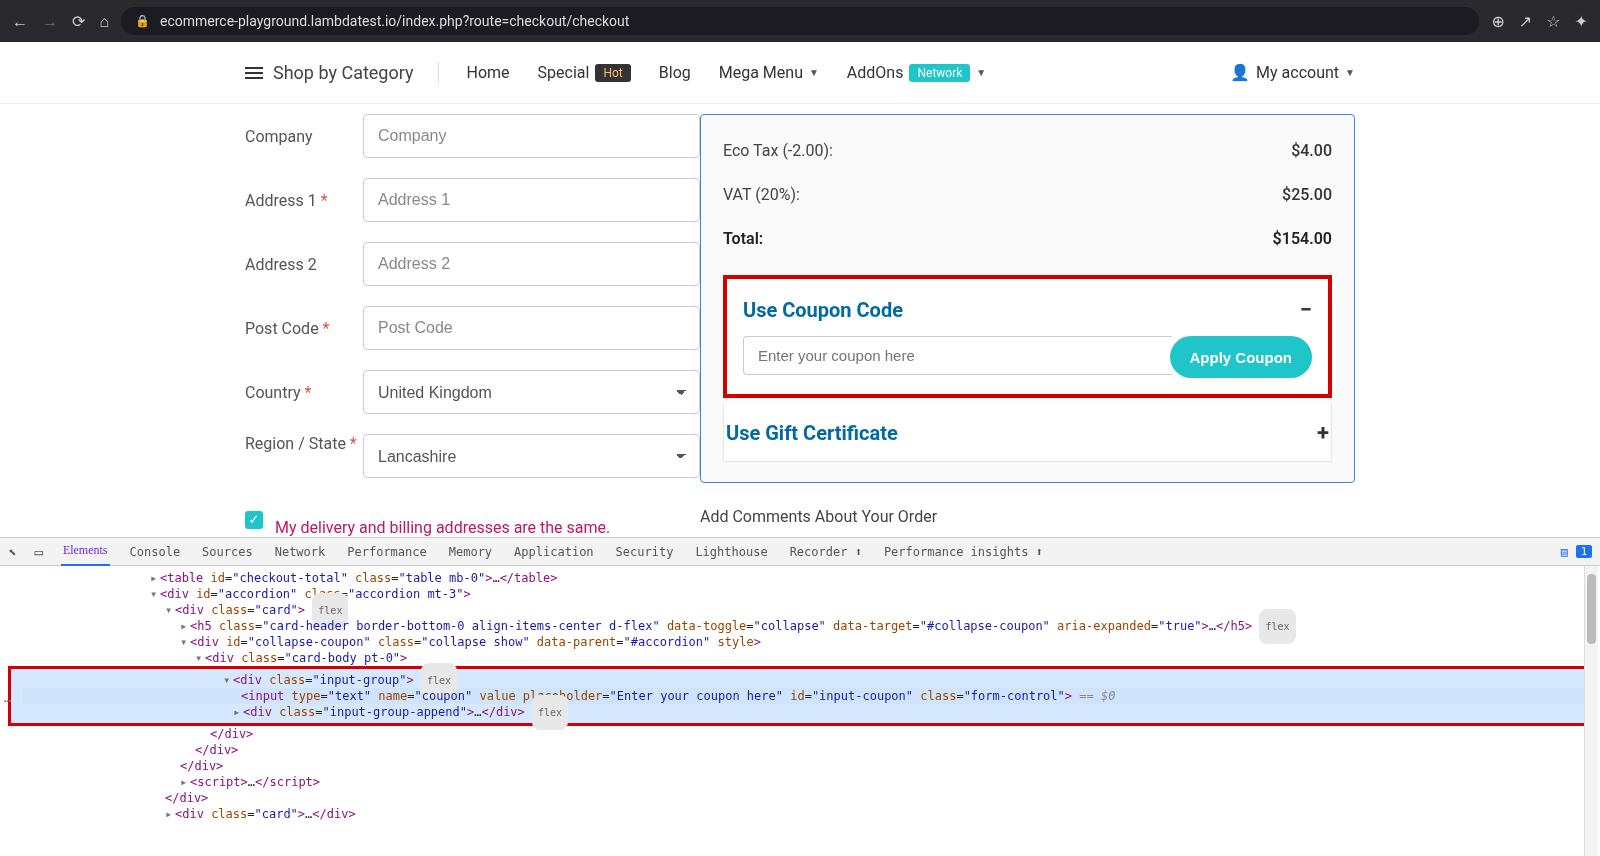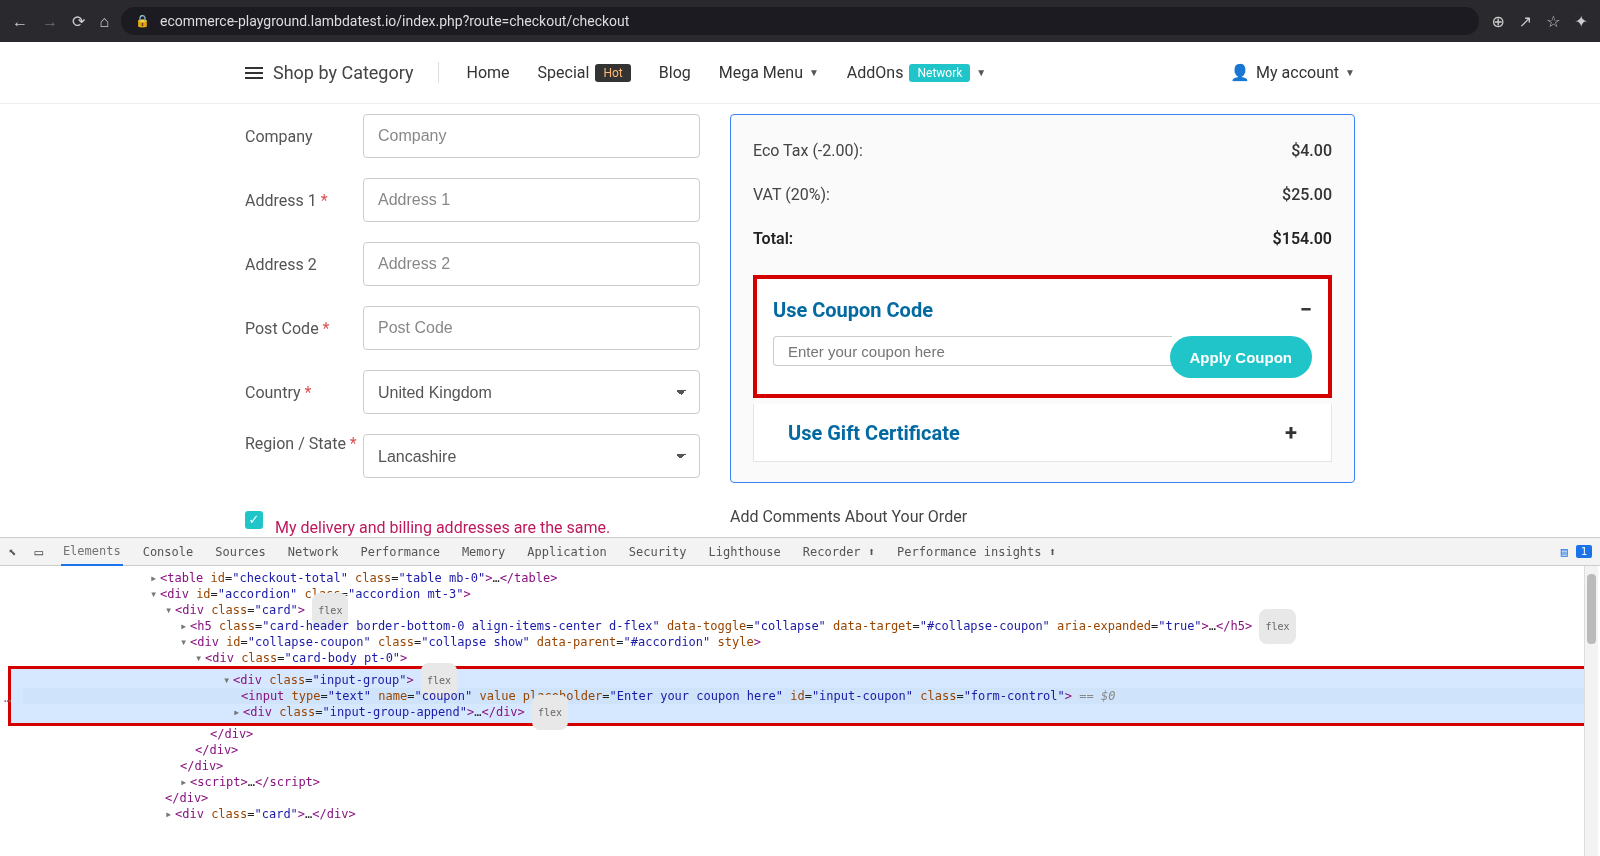--- a/index.html
+++ b/index.html
@@ -19,21 +19,21 @@
 .shop-cat { display: flex; align-items: center; gap: 10px; font-size: 18px; color: #444; cursor: pointer; padding-right: 24px; border-right: 1px solid #ddd; }
 .ham { display: inline-flex; flex-direction: column; gap: 3px; }
 .ham i { display: block; width: 18px; height: 2px; background: #333; }
 .navlink { font-size: 16px; color: #333; cursor: pointer; display: flex; align-items: center; gap: 6px; }
 .badge-hot { background: #333; color: #fdba74; font-size: 12px; padding: 2px 8px; border-radius: 3px; }
 .badge-feat { background: #1fc5c9; color: #fff; font-size: 12px; padding: 2px 8px; border-radius: 3px; }
 .caret { font-size: 10px; color: #555; }
 .navlink.account { margin-left: auto; }
 
 
-.page { display: flex; padding: 0 245px; gap: 30px; }
+.page { display: flex; padding: 0 245px; }
 .left-col { width: 455px; padding-top: 10px; }
 .right-col { flex: 1; padding-top: 10px; }
 
 .frow { display: flex; align-items: center; margin-bottom: 20px; }
 .frow label { width: 118px; font-size: 16px; color: #555; }
 .req { color: #d9534f; }
 .frow input, .frow select { flex: 1; height: 44px; border: 1px solid #ccc; border-radius: 4px; padding: 0 14px; font-size: 16px; color: #555; background: #fff; }
 .frow input::placeholder { color: #888; }
 .frow select { appearance: none; background-image: linear-gradient(45deg, transparent 50%, #555 50%), linear-gradient(135deg, #555 50%, transparent 50%); background-position: calc(100% - 18px) 19px, calc(100% - 13px) 19px; background-size: 5px 5px, 5px 5px; background-repeat: no-repeat; }
 .frow.twoline { align-items: flex-start; }
@@ -49,34 +49,34 @@
 .sumrow .val { font-weight: 500; color: #333; }
 .sumrow.total .lab, .sumrow.total .val { font-weight: 600; color: #222; }
 
 .accordion { margin-top: 14px; }
 .card { border: 1px solid #e5e5e5; border-radius: 4px; background: #fff; }
 .coupon-card { border: 4px solid #d40000; border-radius: 0; padding: 10px 16px 16px; }
 .card-head { display: flex; justify-content: space-between; align-items: center; cursor: pointer; padding: 8px 0; }
 .card-head h5 { font-size: 20px; font-weight: 700; color: #0369a1; }
 .toggle { font-size: 22px; font-weight: 700; }
 .coupon-body { display: flex; margin-top: 6px; }
-.coupon-body input { flex: 1; height: 30px; border: 1px solid #ccc; border-right: none; border-radius: 4px 0 0 4px; padding: 0 14px; font-size: 15px; }
+.coupon-body input { flex: 1; height: 39px; border: 1px solid #ccc; border-right: none; border-radius: 4px 0 0 4px; padding: 0 14px; font-size: 15px; }
 .coupon-body button { background: #1fc5c9; color: #fff; border: none; height: 42px; padding: 0 20px; border-radius: 30px; font-size: 15px; font-weight: 600; cursor: pointer; margin-left: -2px; }
 
-.gift-card { padding: 10px 34px; margin-top: 6px; border-radius: 0; border-top: none; }
+.gift-card { padding: 10px 2px; margin-top: 6px; border-radius: 0; border-top: none; }
 .gift-card .card-head { padding: 6px 0; }
 
 .comments { margin-top: 24px; font-size: 16px; color: #444; }
 
 
 .devtools { border-top: 1px solid #ccc; font-family: Menlo, Consolas, monospace; font-size: 12px; height: 335px; display: flex; flex-direction: column; }
 .dt-tabs { display: flex; align-items: center; height: 28px; border-bottom: 1px solid #ccc; padding: 0 8px; gap: 18px; background: #f3f3f3; }
 .dt-tabs .ticon { color: #555; font-size: 14px; cursor: pointer; }
 .dt-tab { font-size: 12px; color: #555; cursor: pointer; padding: 6px 2px; }
-.dt-tab.active { color: #737373; border-bottom: 2px solid #1a73e8; }
+.dt-tab.active { color: #6d28d9; border-bottom: 2px solid #1a73e8; font-family: Liberation Serif, serif; }
 .dt-tabs .right { margin-left: auto; display: flex; align-items: center; gap: 8px; }
 .msgbadge { background: #1a73e8; color: #fff; font-size: 10px; padding: 1px 5px; border-radius: 2px; }
 
 .dt-body { flex: 1; overflow: auto; padding: 4px 0; position: relative; background: #fff; }
 .dom-line { white-space: pre; padding: 1px 0 1px 8px; color: #222; }
 .arrow { color: #777; display: inline-block; width: 10px; }
 .tag { color: #881280; }
 .attr { color: #994500; }
 .val { color: #1a1aa6; }
 .flex-pill { background: #e8e8e8; color: #666; border-radius: 8px; padding: 12px 6px; font-size: 10px; }

